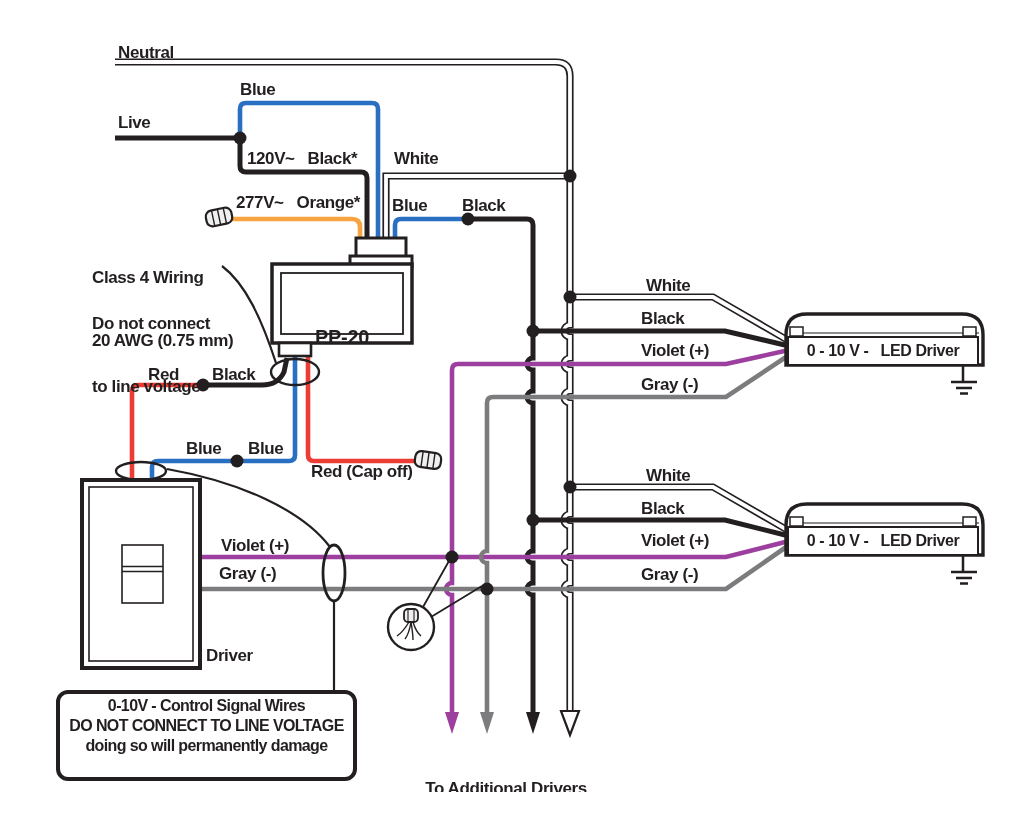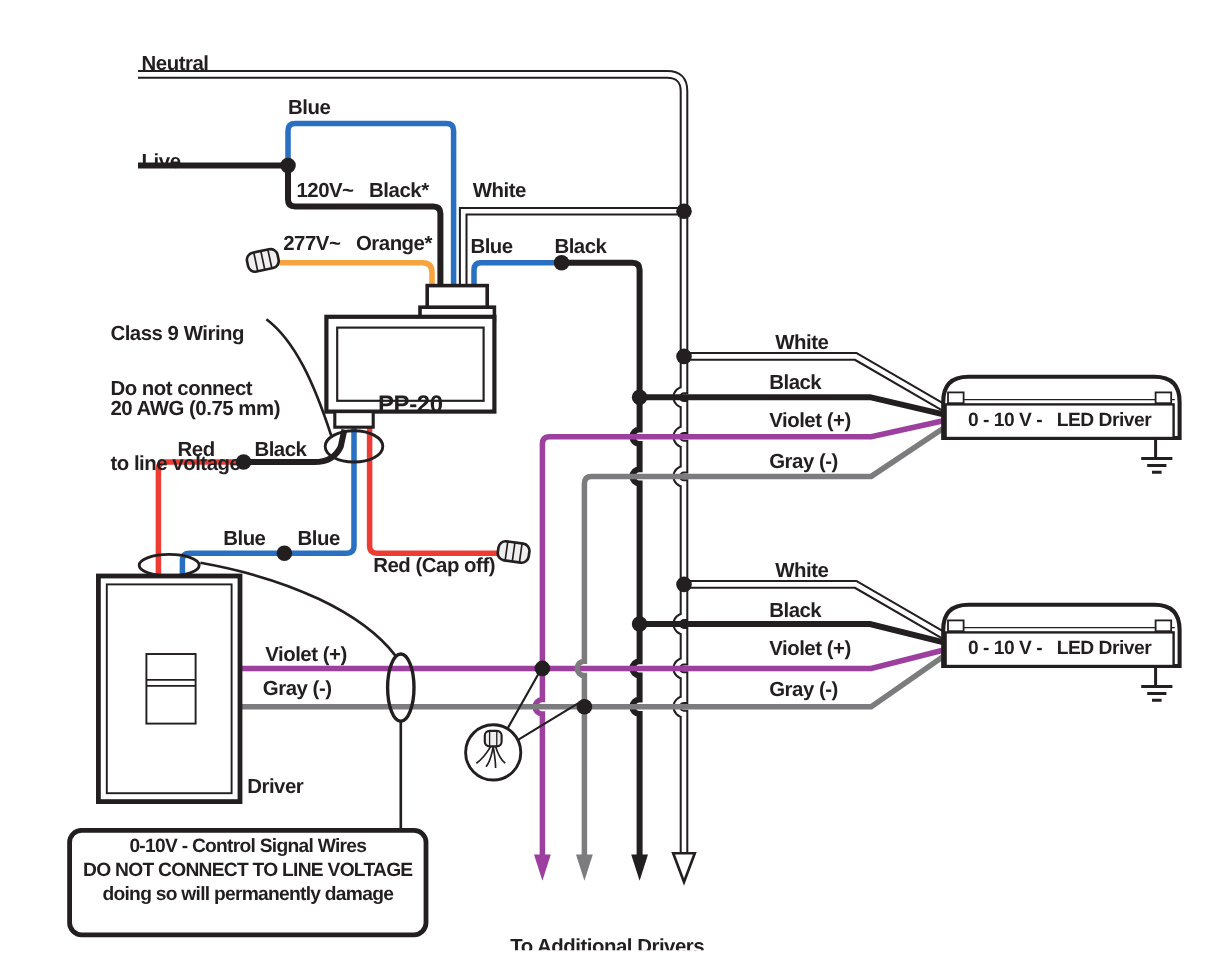--- a/index.html
+++ b/index.html
@@ -150,29 +150,29 @@
     <polygon points="480,712 494,712 487,734" fill="#7c7c7e"></polygon>
     <polygon points="526,712 540,712 533,734" fill="#231f20"></polygon>
     <polygon points="561,711 579,711 570,735" fill="#ffffff" stroke="#231f20" stroke-width="2.2"></polygon>
   </g>
 
   <rect x="58" y="692" width="297" height="87" rx="10" fill="#fff" stroke="#231f20" stroke-width="4"></rect>
 </svg>
 
 <div class="lbl" style="left:118px;top:44px">Neutral</div>
 <div class="lbl" style="left:240px;top:81px">Blue</div>
-<div class="lbl" style="left:118px;top:126px">Live</div>
+<div class="lbl" style="left:118px;top:114px">Live</div>
 <div class="lbl" style="left:247px;top:150px">120V~   Black*</div>
 <div class="lbl" style="left:394px;top:150px">White</div>
 <div class="lbl" style="left:236px;top:194px">277V~   Orange*</div>
 <div class="lbl" style="left:392px;top:197px">Blue</div>
 <div class="lbl" style="left:462px;top:197px">Black</div>
 
 <div class="lbl2" style="left:92px;top:225px">
-  <div>Class 9 Wiring</div>
+  <div>Class 4 Wiring</div>
   <div>20 AWG (0.75 mm)</div>
 </div>
 <div class="lbl2" style="left:92px;top:271px">
   <div>Do not connect</div>
   <div>to line voltage</div>
 </div>
 
 <div class="boxlbl pp20lbl" style="left:281px;top:273px;width:122px;height:61px">PP-20</div>
 
 <div class="lbl" style="left:148px;top:366px">Red</div>

